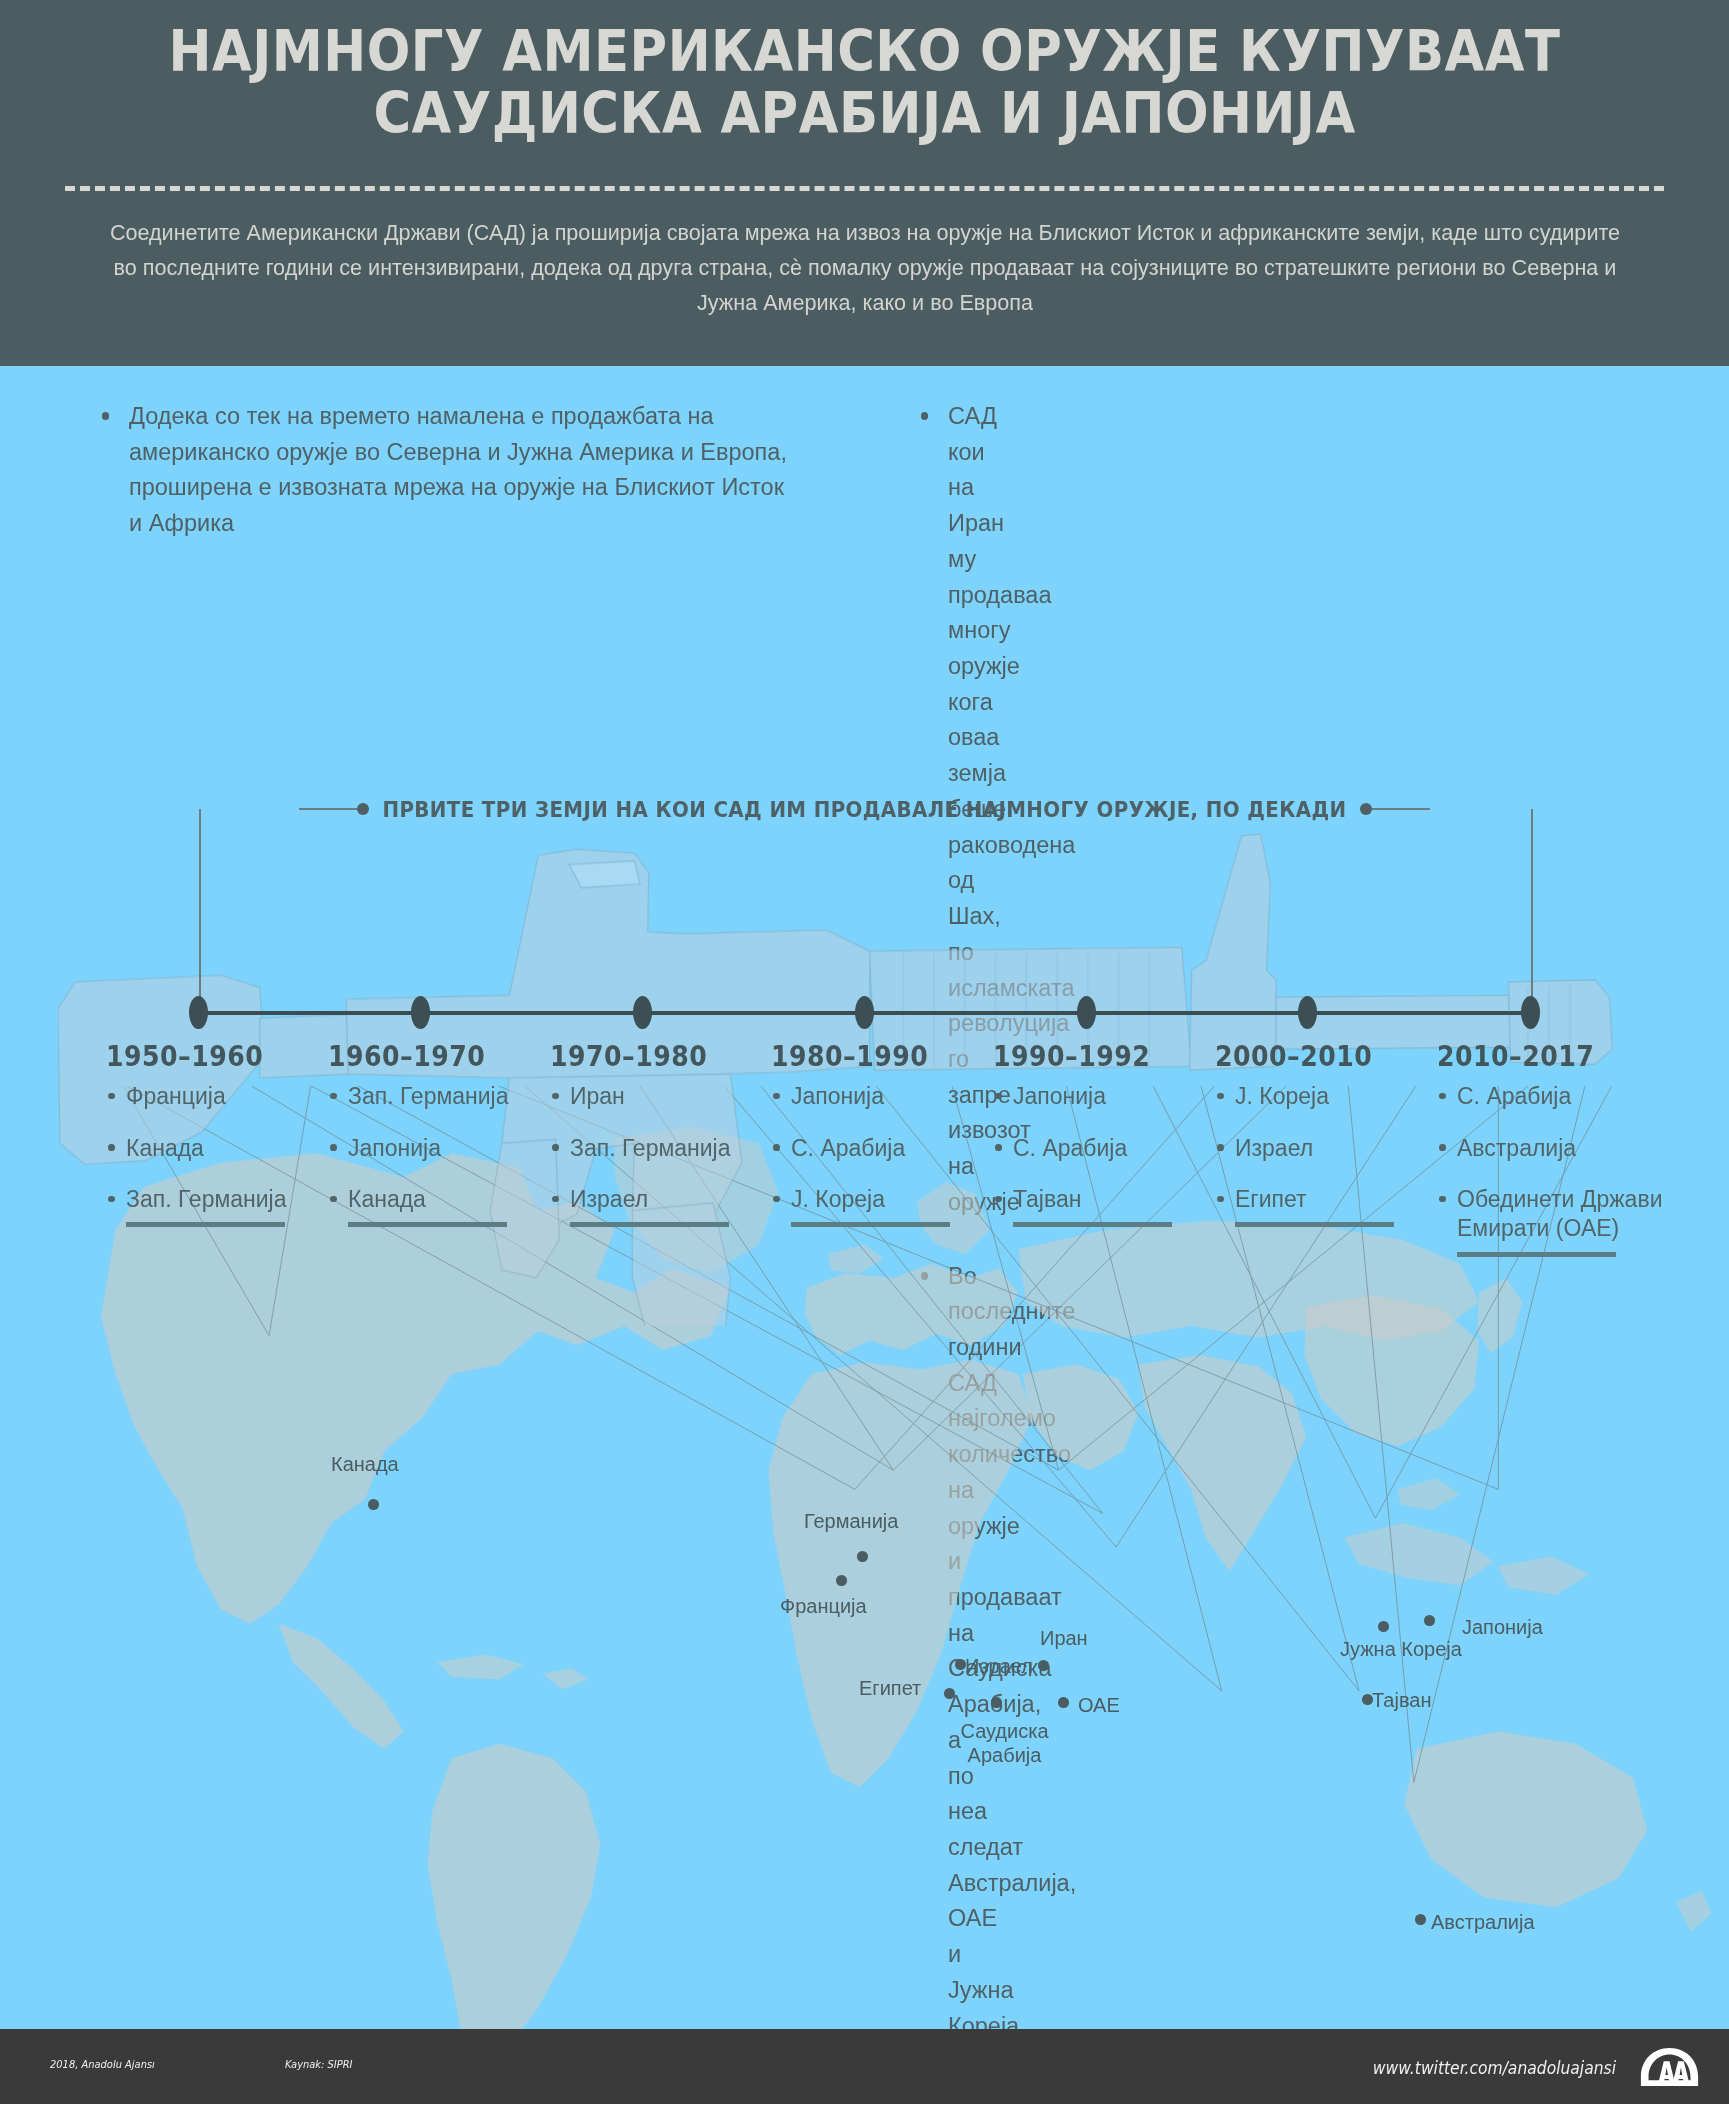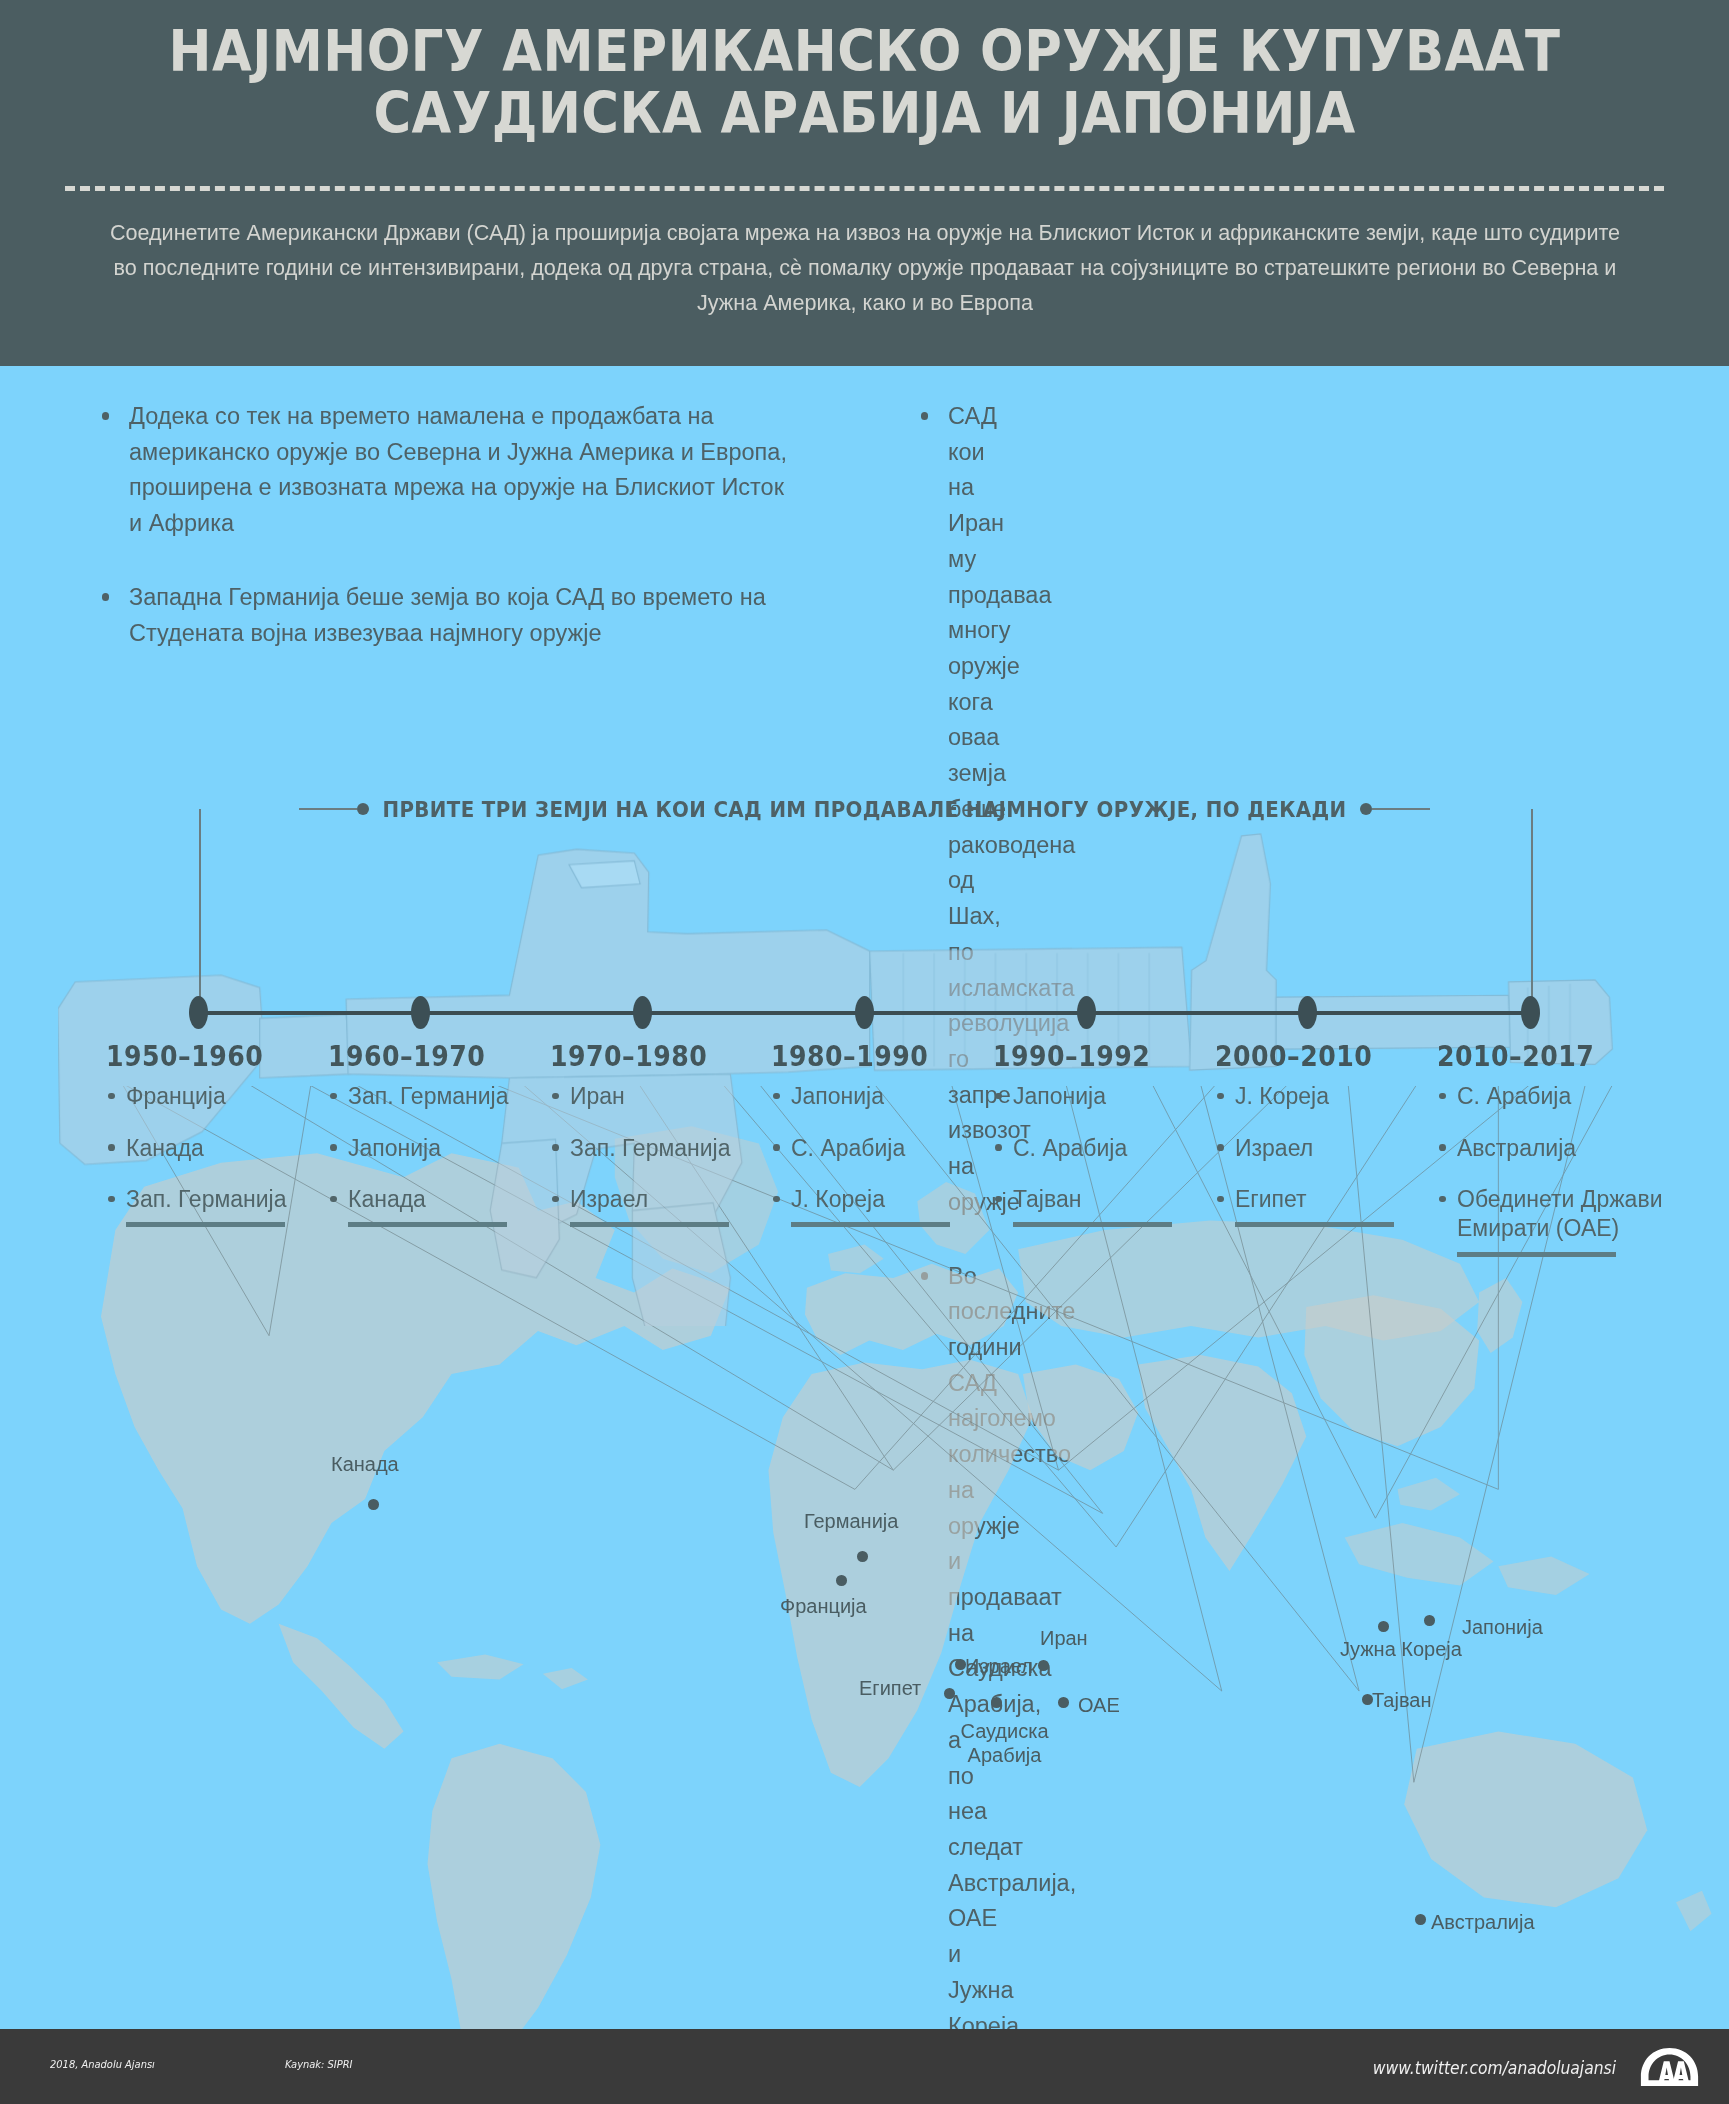--- a/index.html
+++ b/index.html
@@ -264,21 +264,20 @@
 
   <div class="header">
     <h1 class="title">НАЈМНОГУ АМЕРИКАНСКО ОРУЖЈЕ КУПУВААТ САУДИСКА АРАБИЈА И ЈАПОНИЈА</h1>
     <div class="dashed-rule"></div>
     <div class="subtitle">Соединетите Американски Држави (САД) ја проширија својата мрежа на извоз на оружје на Блискиот Исток и африканските земји, каде што судирите во последните години се интензивирани, додека од друга страна, сѐ помалку оружје продаваат на сојузниците во стратешките региони во Северна и Јужна Америка, како и во Европа</div>
   </div>
 
   <div class="bullets">
     <div class="bullet-col left">
       <div class="bullet-item">Додека со тек на времето намалена е продажбата на американско оружје во Северна и Јужна Америка и Европа, проширена е извозната мрежа на оружје на Блискиот Исток и Африка</div>
-      <div class="bullet-item">Западна Германија беше земја во која САД во времето на Студената војна извезуваа најмногу оружје</div>
     </div>
     <div class="bullet-col right">
       <div class="bullet-item">САД кои на Иран му продаваа многу оружје кога оваа земја беше раководена од Шах, по исламската револуција го запре извозот на оружје</div>
       <div class="bullet-item">Во последните години САД најголемо количество на оружје и продаваат на Саудиска Арабија, а по неа следат Австралија, ОАЕ и Јужна Кореја</div>
     </div>
   </div>
 
   <div class="map-layer">
     <svg width="1729" height="970" viewBox="0 0 1800 1010" xmlns="http://www.w3.org/2000/svg">
       <g fill="#cbcdc8">

